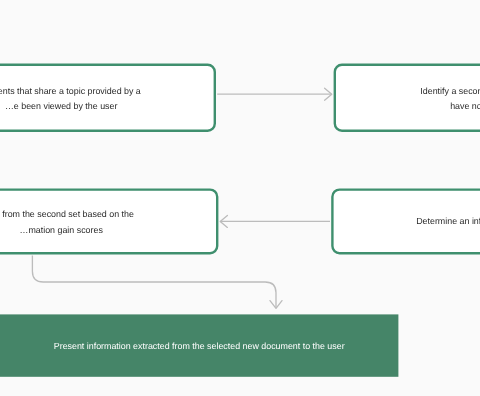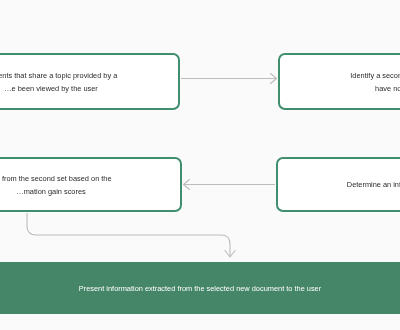--- a/index.html
+++ b/index.html
@@ -61,21 +61,21 @@
     left: 276px;
     top: 157px;
     width: 232px;
     height: 55px;
   }
   
   #banner-present {
     position: absolute;
     left: 0;
     top: 262px;
-    width: 400px;
+    width: 332px;
     height: 52px;
     background: #458568;
     display: flex;
     align-items: center;
     justify-content: center;
     z-index: 3;
   }
   #banner-present .banner-label {
     font-size: 7.4px;
     color: #ffffff;

